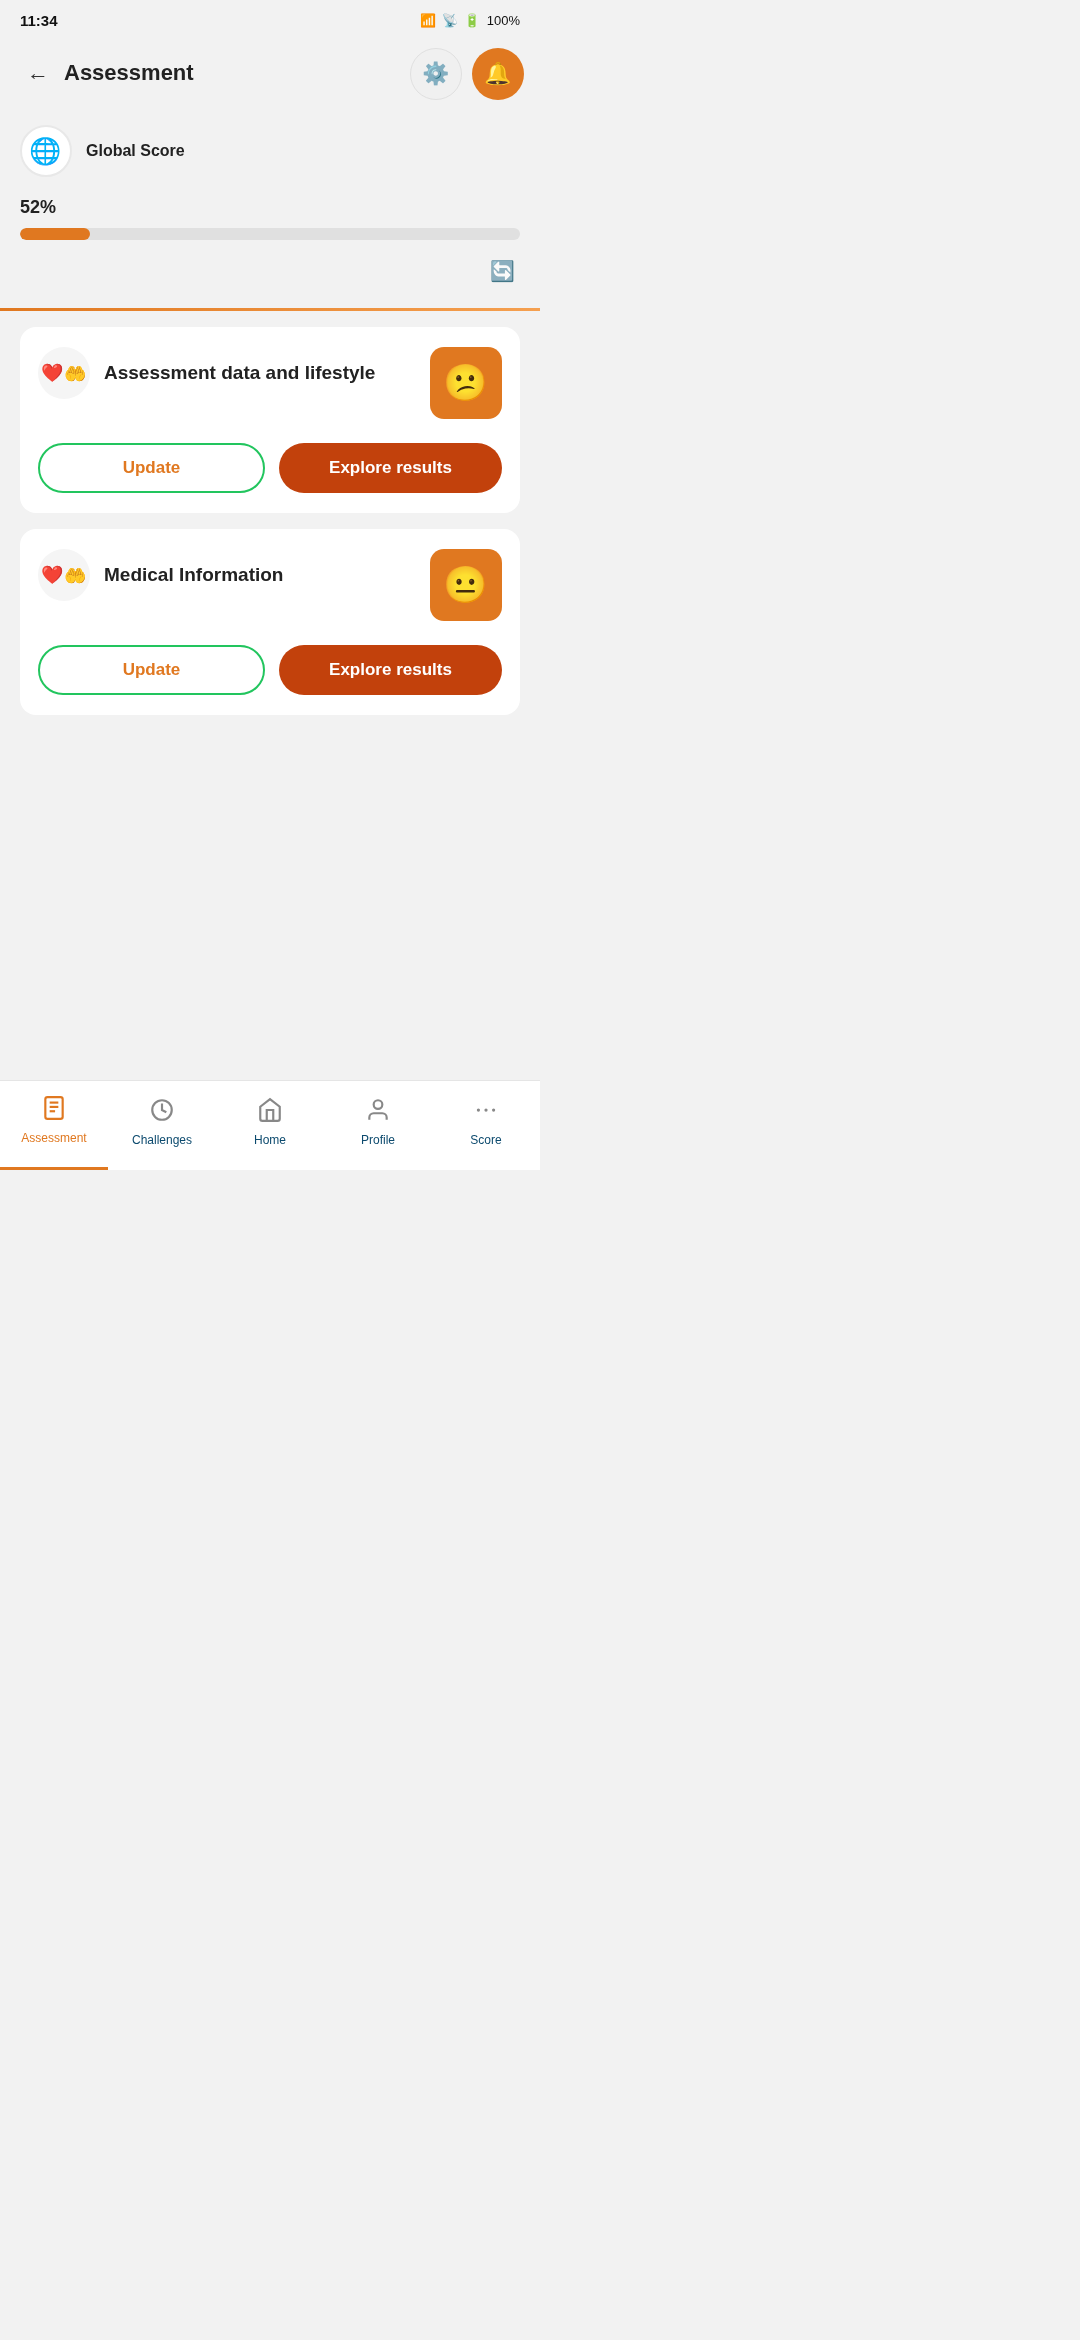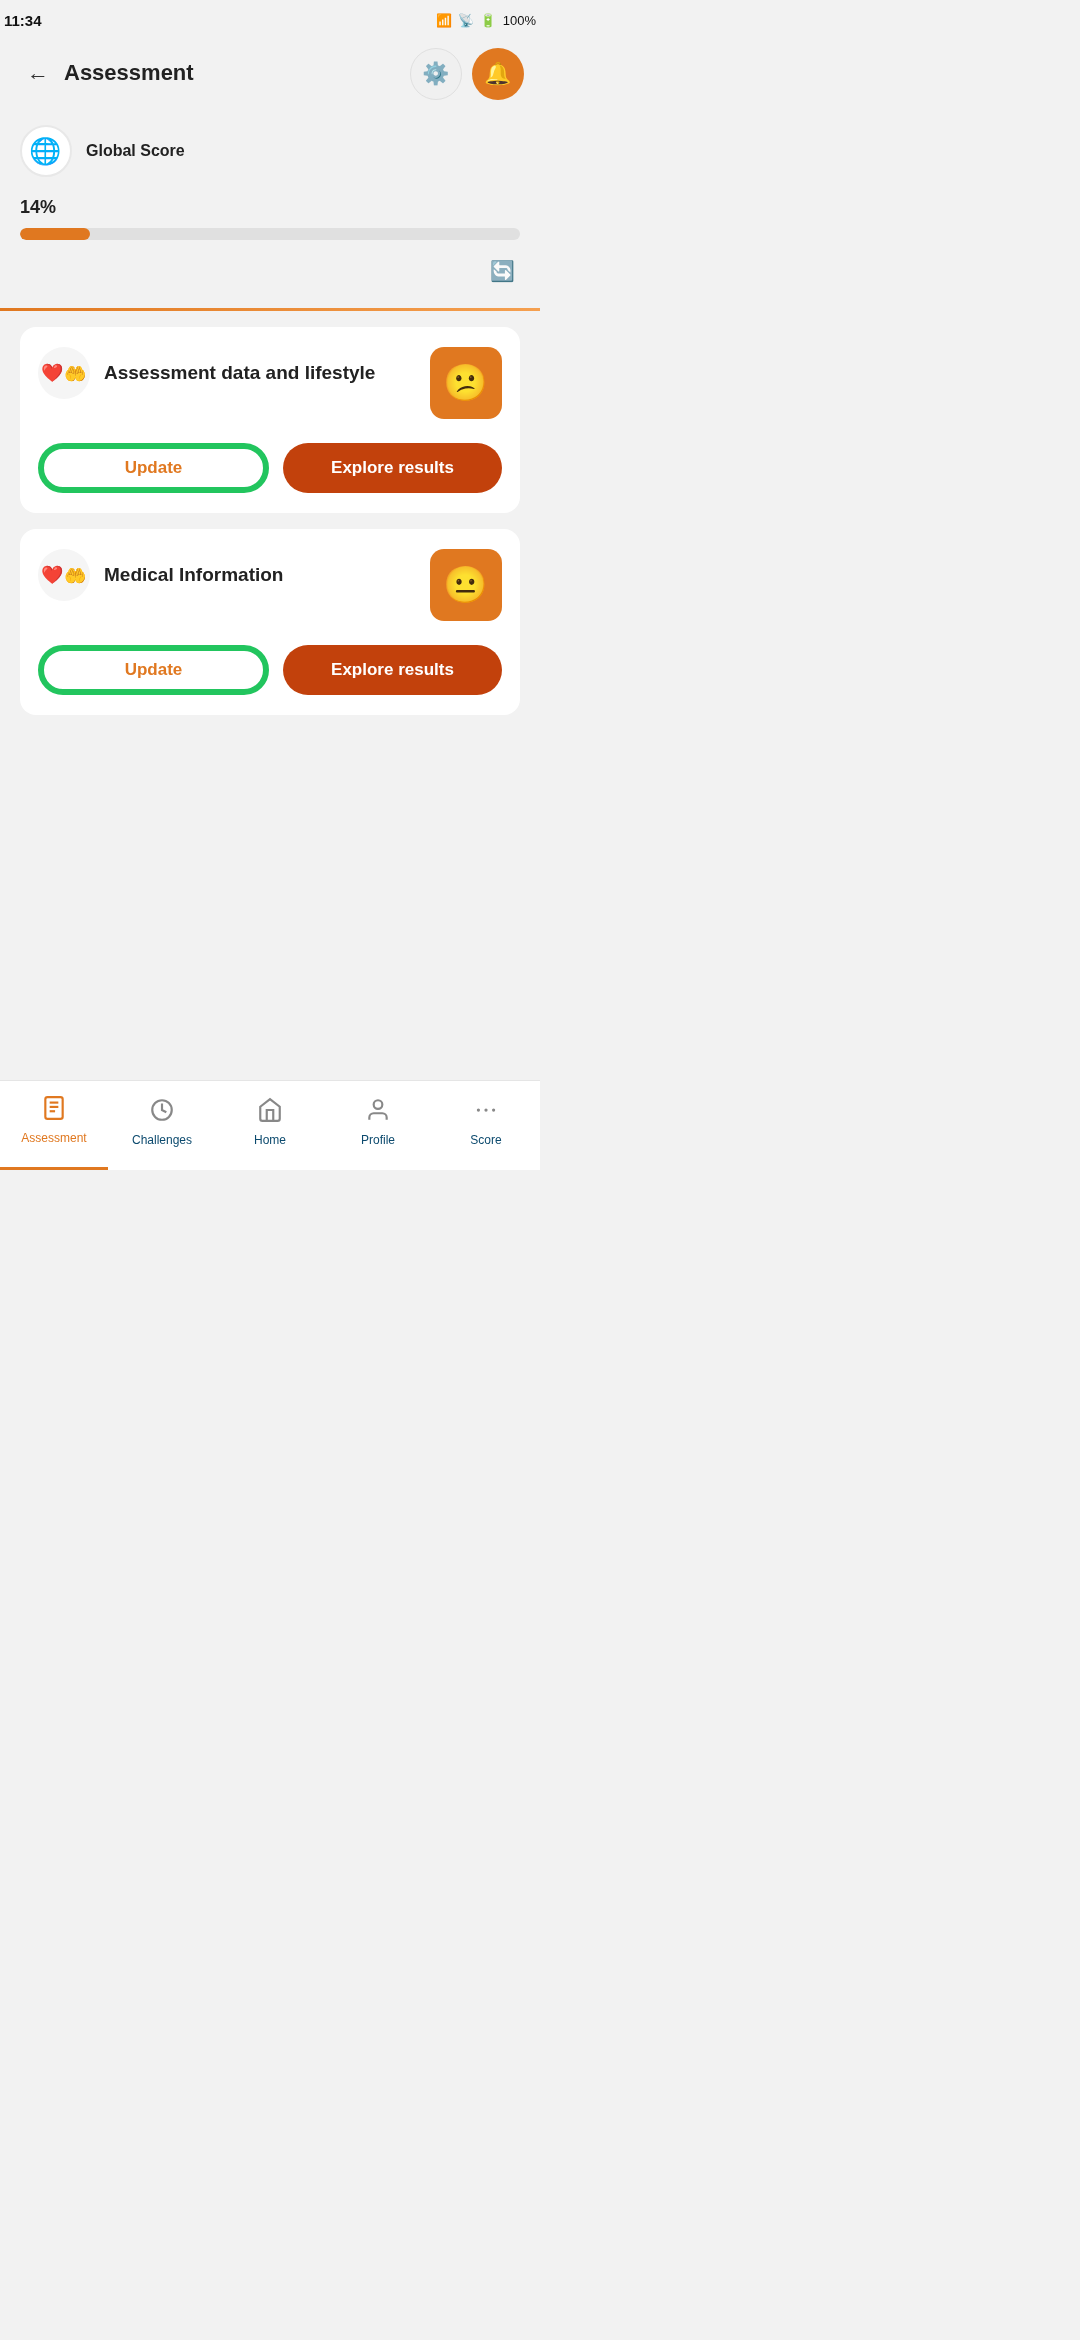--- a/index.html
+++ b/index.html
@@ -14,21 +14,21 @@
       position: relative;
     }
 
     
     .status-bar {
       background: #f2f2f2;
       height: 40px;
       display: flex;
       align-items: center;
       justify-content: space-between;
-      padding: 0 4px;
+      padding: 0 20px;
     }
     .status-time {
       font-size: 15px;
       font-weight: 600;
       color: #111;
     }
     .status-icons {
       display: flex;
       align-items: center;
       gap: 6px;
@@ -216,21 +216,21 @@
     }
     .card-buttons {
       display: flex;
       gap: 14px;
       margin-top: 24px;
     }
     .btn-update {
       flex: 1;
       height: 50px;
       border-radius: 25px;
-      border: 6px solid #22c55e;
+      border: 2px solid #22c55e;
       background: #fff;
       color: #e07820;
       font-size: 17px;
       font-weight: 600;
       cursor: pointer;
       display: flex;
       align-items: center;
       justify-content: center;
     }
     .btn-explore {
@@ -321,21 +321,21 @@
 
 <div class="main-content">
 
   <div class="global-score-card">
     <div class="global-score-header">
       <div class="globe-icon-container">
         <span class="globe-icon">🌐</span>
       </div>
       <span class="global-score-title">Global Score</span>
     </div>
-    <div class="score-percent">14%</div>
+    <div class="score-percent">52%</div>
     <div class="progress-bar-bg">
       <div class="progress-bar-fill" style="width: 14%;"></div>
     </div>
     <div class="refresh-row">
       <div class="refresh-icon">🔄</div>
     </div>
   </div>
 
   <div class="divider-orange"></div>
 

